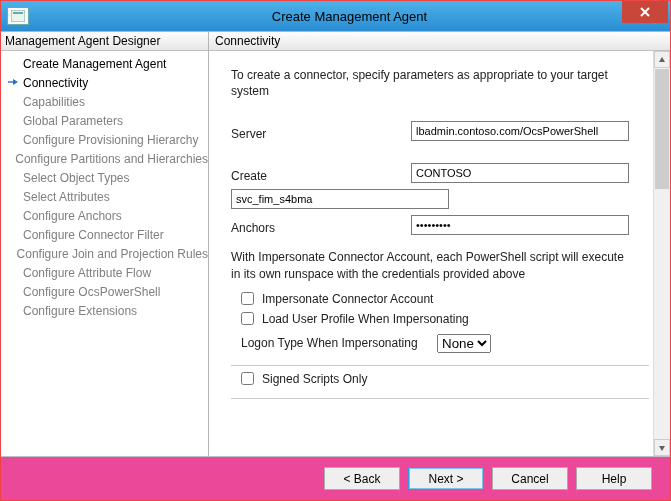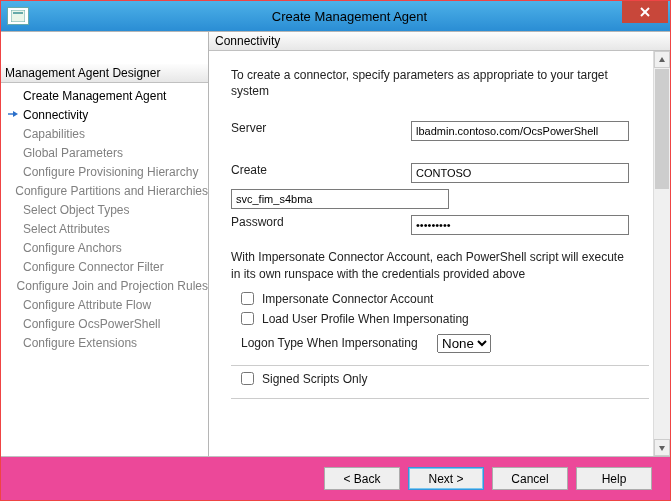--- a/index.html
+++ b/index.html
@@ -5,33 +5,33 @@
   * { box-sizing: border-box; }
   html, body { margin: 0; padding: 0; font-family: "Segoe UI", Tahoma, sans-serif; font-size: 12px; color: #000; }
   .window { width: 671px; height: 501px; background: #fff; border: 1px solid #ef4444; position: relative; display: flex; flex-direction: column; }
   .titlebar { height: 30px; background: linear-gradient(to bottom, #4db1e8, #2a8dd4); display: flex; align-items: center; position: relative; color: #000; }
   .titlebar .icon-box { width: 22px; height: 18px; background: #fff; border: 1px solid #6aa; margin-left: 6px; display: flex; align-items: center; justify-content: center; }
   .titlebar .icon-box svg { width: 14px; height: 12px; }
   .titlebar .title { flex: 1; text-align: center; font-size: 13px; }
   .titlebar .close { width: 46px; height: 22px; background: #c8473a; position: absolute; right: 2px; top: 0; display: flex; align-items: center; justify-content: center; color: #fff; font-size: 14px; font-weight: bold; }
   .body { flex: 1; display: flex; overflow: hidden; border-top: 1px solid #b5b5b5; }
   .left { width: 208px; background: #fff; border-right: 1px solid #b5b5b5; display: flex; flex-direction: column; }
-  .left-header { height: 19px; background: linear-gradient(to bottom, #fdfdfd, #e7e7e7); border-bottom: 1px solid #c0c0c0; padding-left: 4px; display: flex; align-items: center; font-size: 12px; margin-top: 32px; }
+  .left-header { height: 19px; background: linear-gradient(to bottom, #fdfdfd, #e7e7e7); border-bottom: 1px solid #c0c0c0; padding-left: 4px; display: flex; align-items: center; font-size: 12px; }
   .nav { flex: 1; overflow: auto; padding-top: 3px; }
   .nav-item { display: flex; align-items: center; height: 19px; padding-left: 6px; font-size: 12px; color: #808080; white-space: nowrap; cursor: default; }
   .nav-item .arrow { width: 16px; display: inline-block; }
   .nav-item.visited { color: #000; }
   .nav-item.current { color: #000; }
   .nav-item.current .arrow svg { display: inline; }
   .right { flex: 1; display: flex; flex-direction: column; background: #fff; position: relative; }
   .right-header { height: 19px; background: linear-gradient(to bottom, #fdfdfd, #e7e7e7); border-bottom: 1px solid #c0c0c0; padding-left: 6px; display: flex; align-items: center; font-size: 12px; }
   .content-wrap { flex: 1; display: flex; overflow: hidden; }
   .content { flex: 1; padding: 16px 4px 10px 22px; overflow: hidden; font-size: 12px; color: #222; }
   .intro { margin-bottom: 22px; line-height: 1.35; padding-right: 20px; }
-  .row { display: flex; align-items: flex-start; margin-bottom: 6px; }
+  .row { display: flex; align-items: flex-end; margin-bottom: 6px; }
   .row .lbl { width: 180px; }
   .row input[type=text], .row input[type=password] { width: 218px; height: 20px; border: 1px solid #7a7a7a; padding: 1px 4px; font-size: 11px; font-family: inherit; }
   .gap { height: 16px; }
   .desc { margin: 14px 0 10px 0; line-height: 1.35; padding-right: 20px; }
   .chk-row { display: flex; align-items: center; margin: 6px 0 6px 10px; }
   .chk-row input[type=checkbox] { margin: 0 8px 0 0; width: 13px; height: 13px; }
   .logon-row { display: flex; align-items: center; margin: 8px 0 8px 10px; }
   .logon-row .llbl { width: 196px; }
   .hr { border: none; border-top: 1px solid #ccc; margin: 12px 0 6px 0; }
   .vscroll { width: 17px; background: #f0f0f0; border-left: 1px solid #dcdcdc; position: relative; }
@@ -140,21 +140,21 @@
           </div>
           <div class="gap"></div>
           <div class="row">
             <div class="lbl">Create</div>
             <input type="text" value="CONTOSO" style="">
           </div>
           <div class="row">
             <input type="text" value="svc_fim_s4bma" style="">
           </div>
           <div class="row">
-            <div class="lbl">Password</div>
+            <div class="lbl">Anchors</div>
             <input type="password" value="password1" style="">
           </div>
 
           <div class="desc">With Impersonate Connector Account, each PowerShell script will execute in its own runspace with the credentials provided above</div>
 
           <div class="chk-row">
             <input type="checkbox" style="">
             <span>Impersonate Connector Account</span>
           </div>
           <div class="chk-row">

